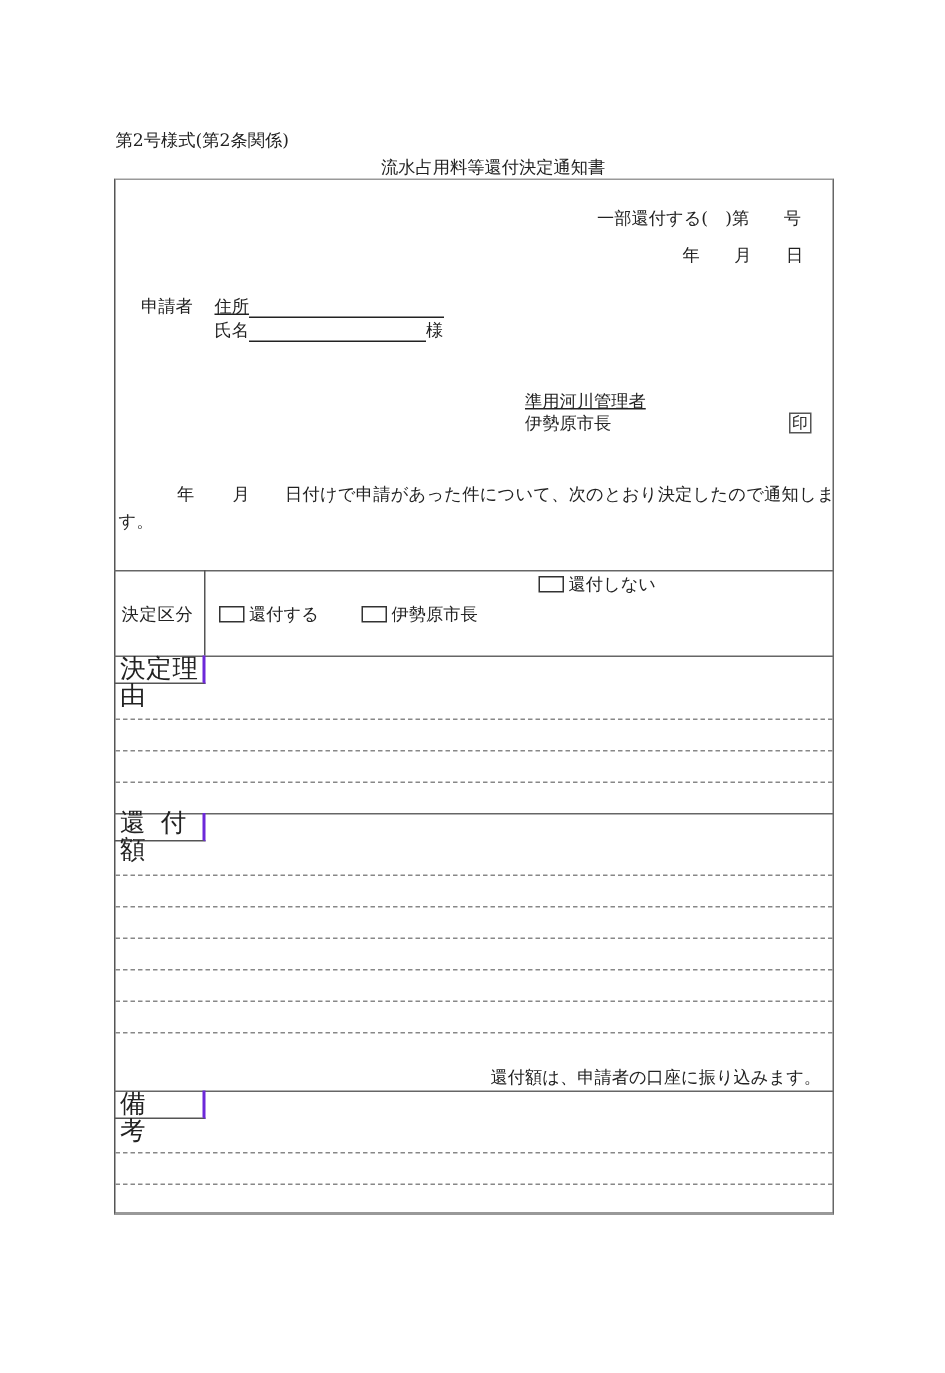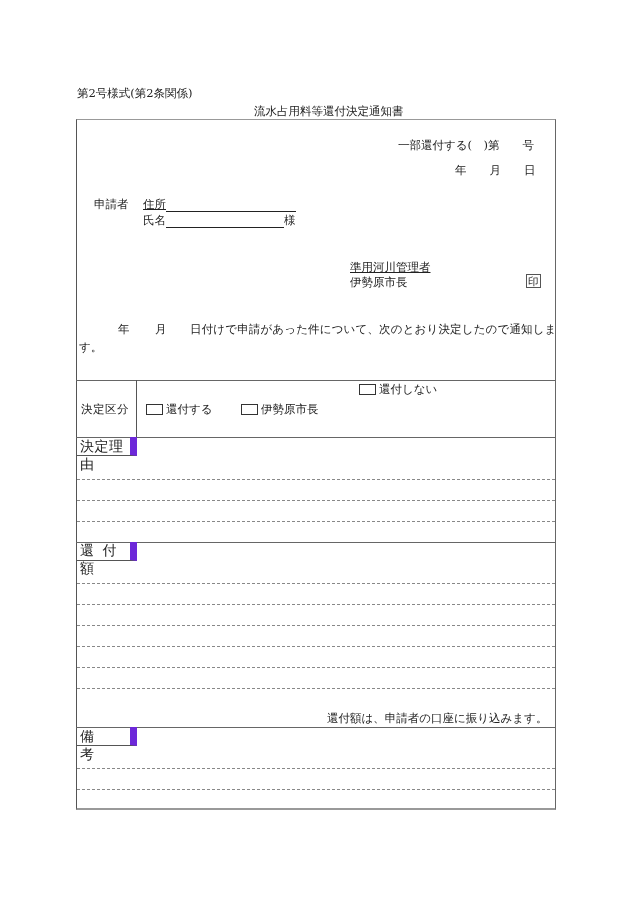--- a/index.html
+++ b/index.html
@@ -12,22 +12,22 @@
   .box {
     position:absolute; left:76px; top:119px; width:480px; height:691px;
     border-left:1.5px solid #555; border-right:1.5px solid #666;
     border-top:1.5px solid #999; border-bottom:2px solid #999;
     box-sizing:border-box;
   }
   .hline { position:absolute; left:76px; width:480px; height:0; border-top:1px solid #666; }
   .dash { position:absolute; left:77px; width:478px; height:0; border-top:1px dashed #888; }
   .label-box {
     position:absolute; left:76px; width:61px; height:19px; box-sizing:border-box;
-    border-right:7px solid #6d28d9; border-bottom:1px solid #555;
-    font-size:14px; line-height:18px; padding-left:4px; letter-spacing:0.5px;
+    border-right:2px solid #6d28d9; border-bottom:1px solid #555;
+    font-size:17px; line-height:18px; padding-left:4px; letter-spacing:0.5px;
   }
   .vline { position:absolute; width:0; border-left:1px solid #555; }
   .chk {
     display:inline-block; width:15px; height:9px; border:1px solid #333; vertical-align:middle;
     margin-right:3px; position:relative; top:-1px;
   }
   .uline { display:inline-block; border-bottom:1px solid #222; height:12px; vertical-align:bottom; }
   .seal {
     display:inline-block; border:1px solid #555; font-size:10.5px; line-height:12px; padding:0 1px;
   }

